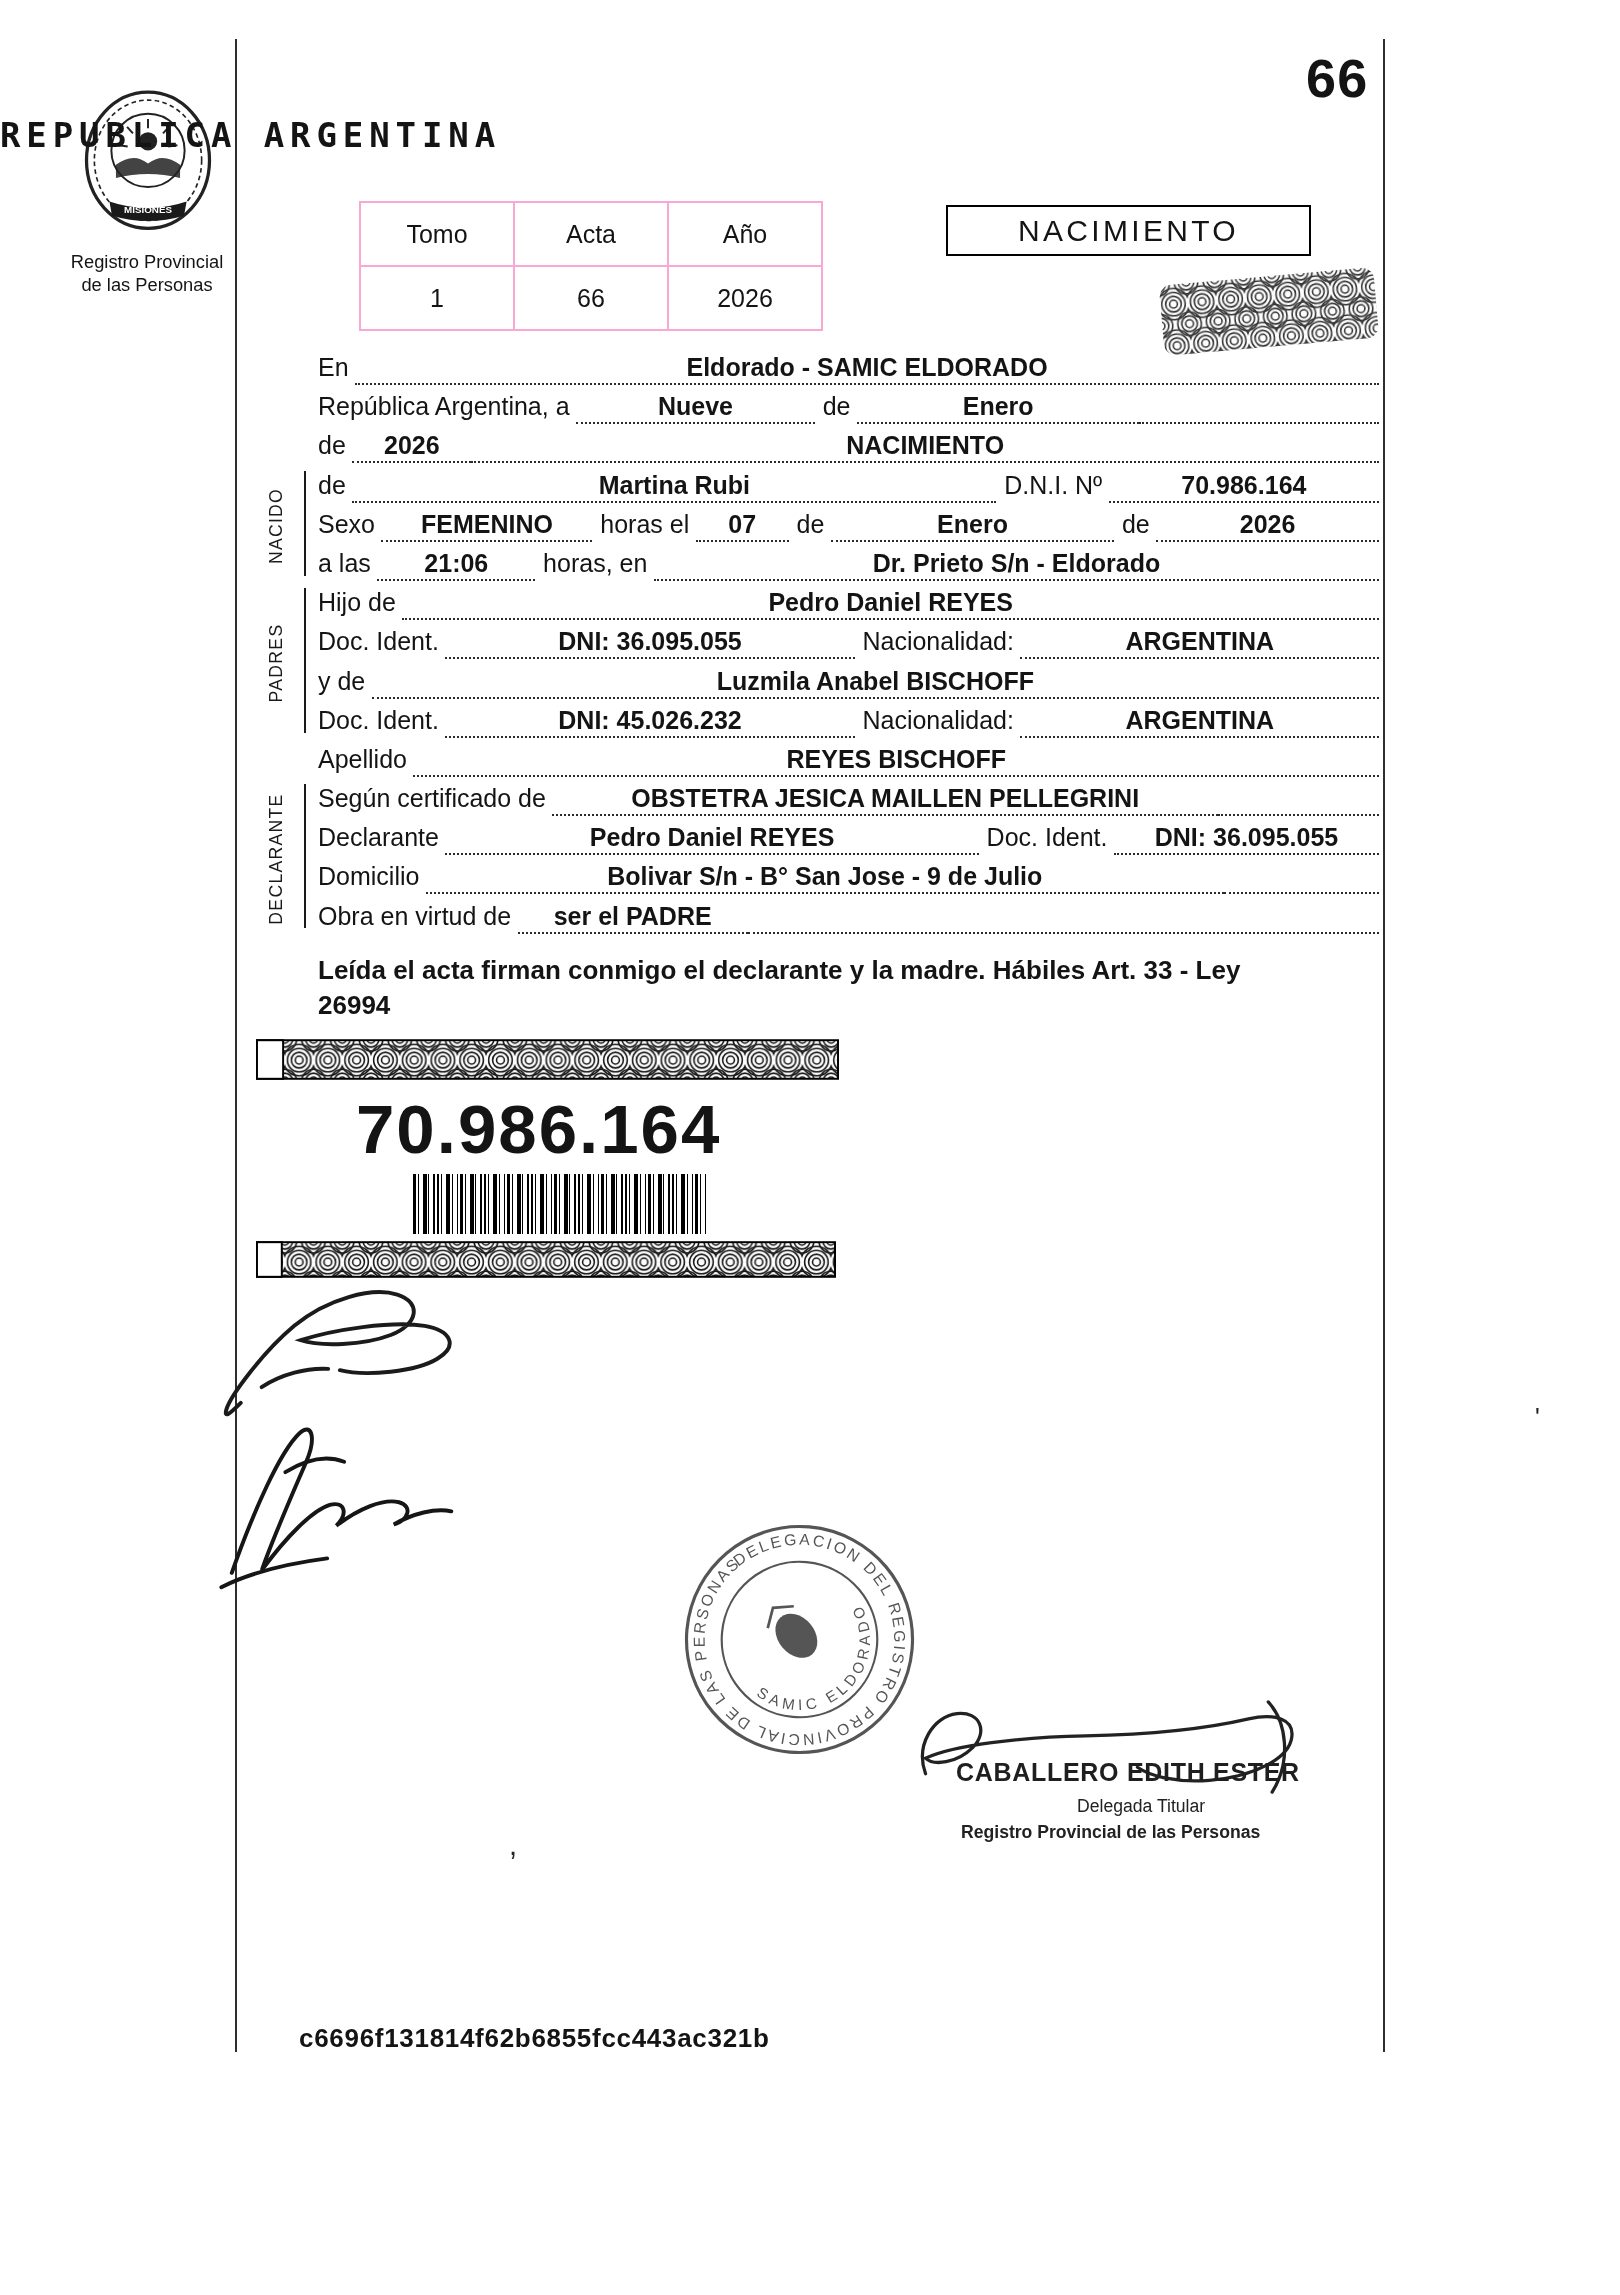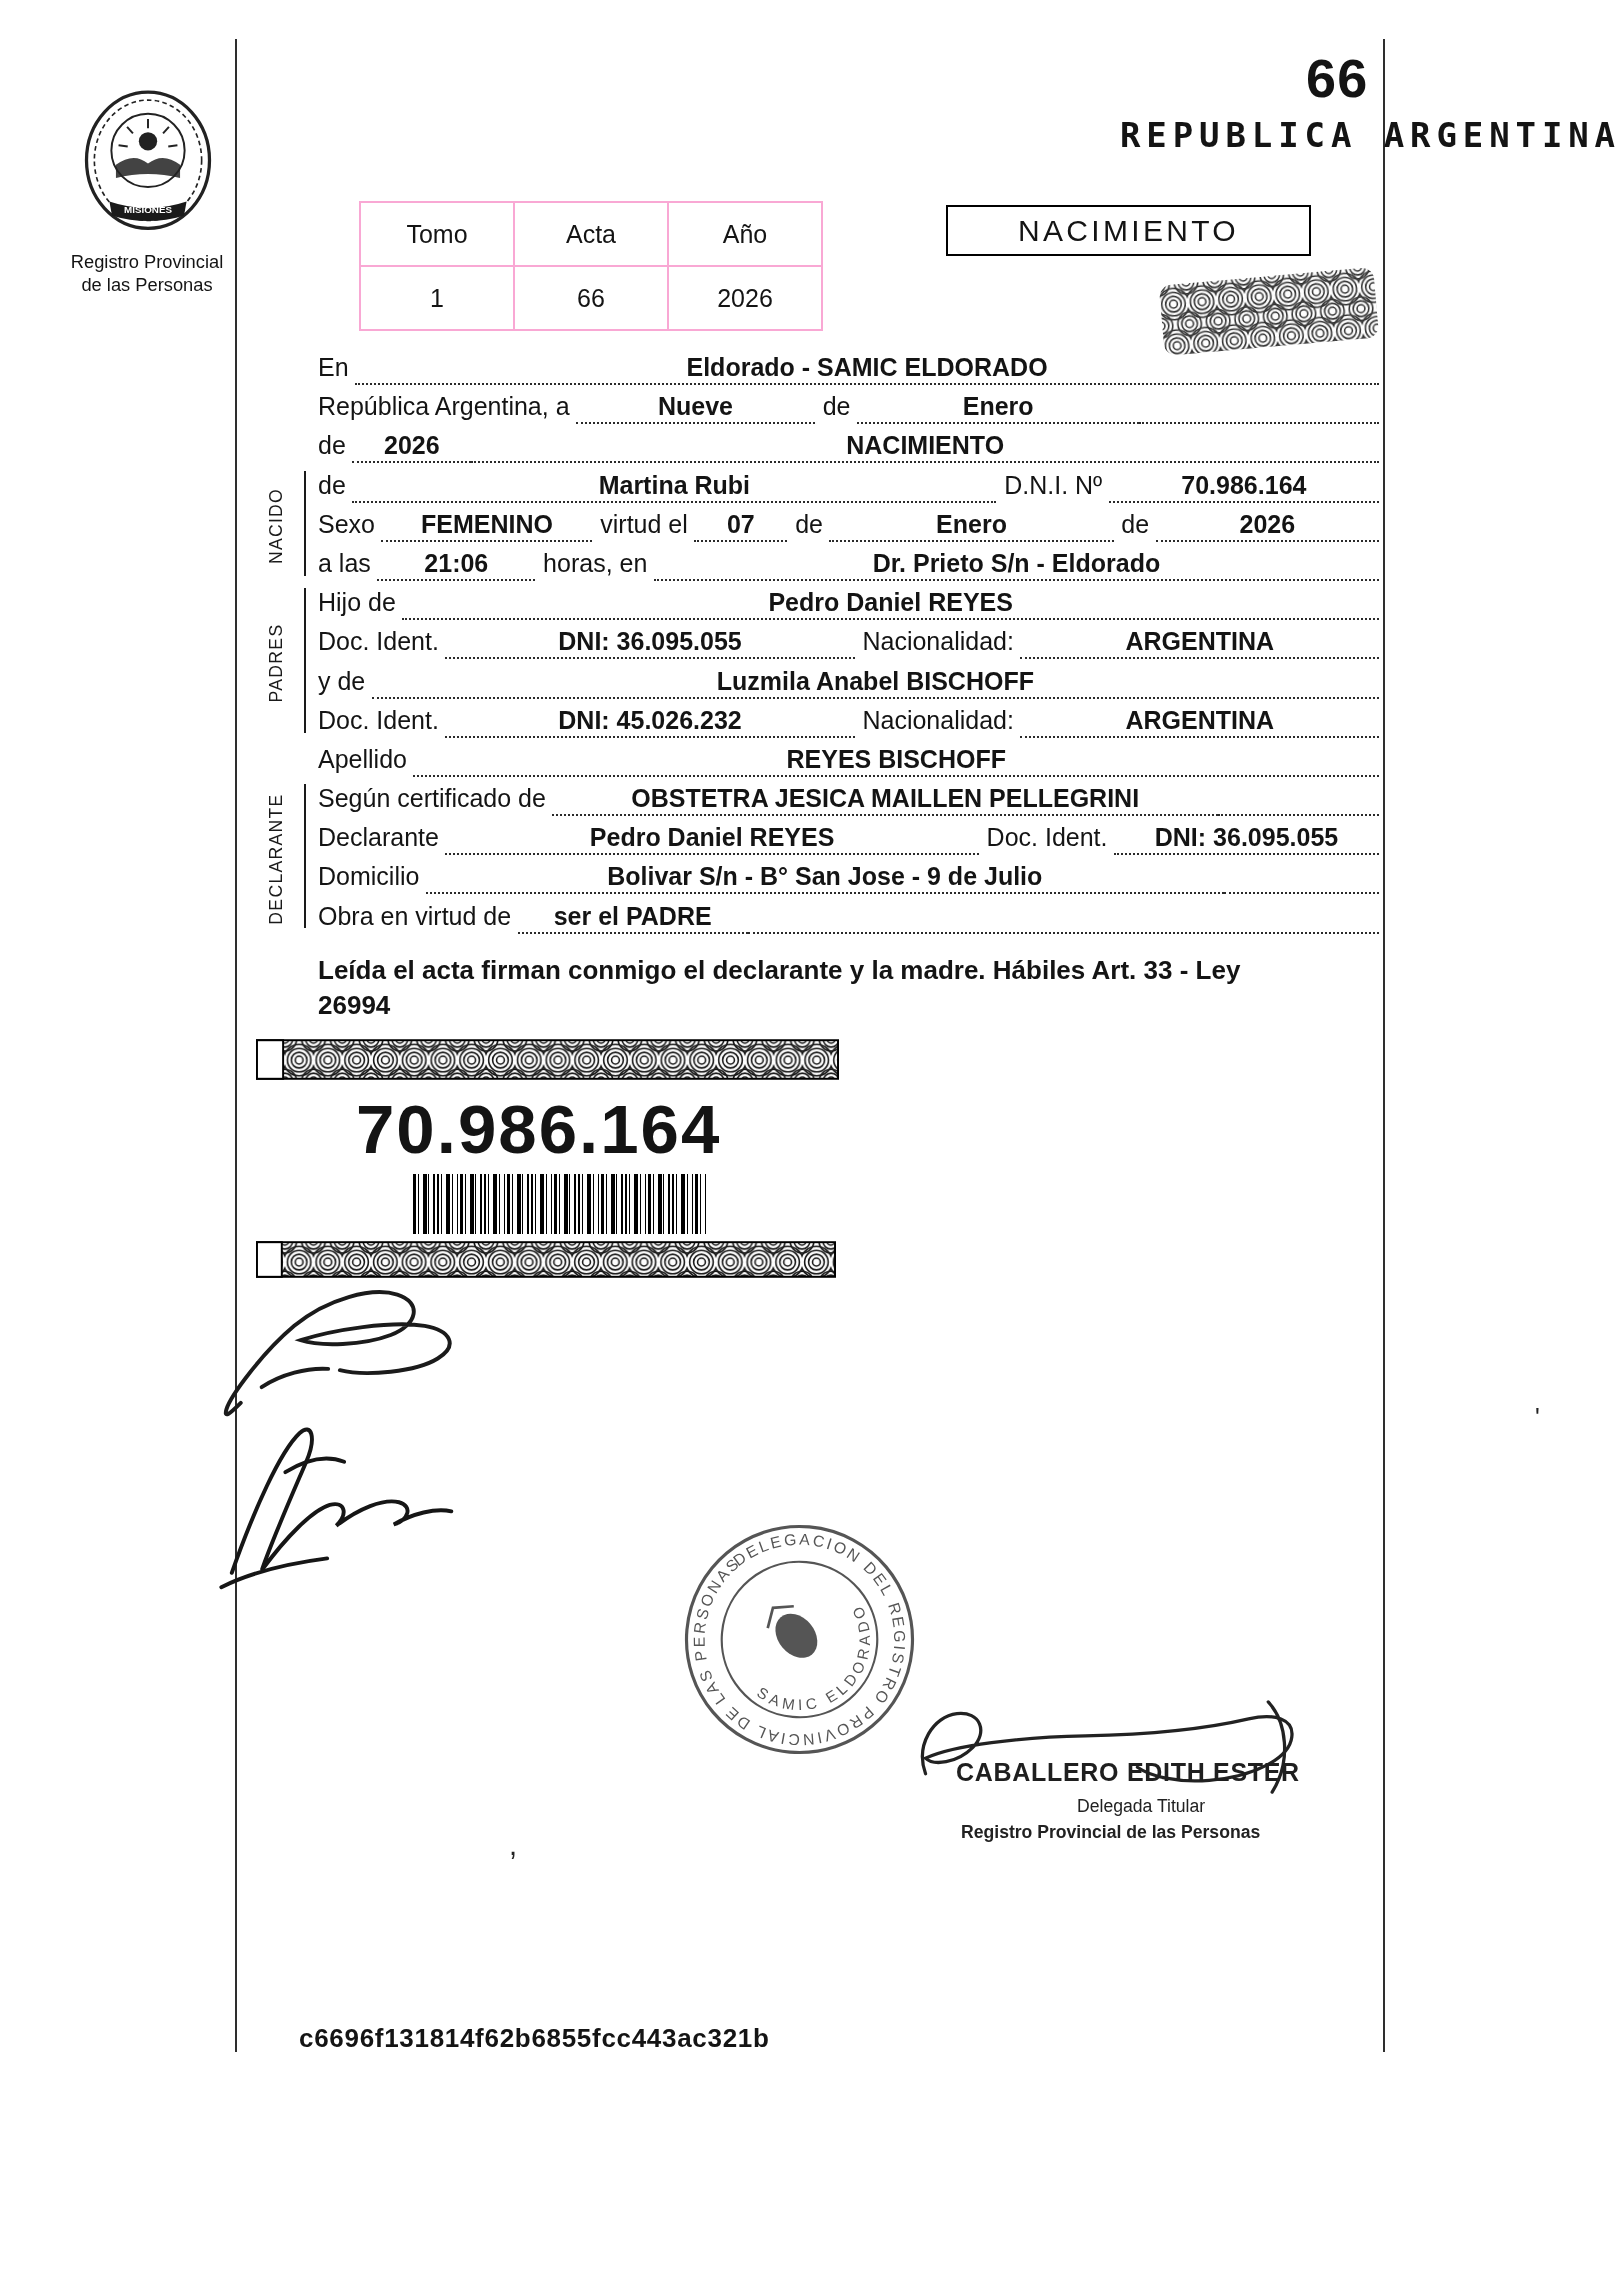--- a/index.html
+++ b/index.html
@@ -9,21 +9,21 @@
   .vline{position:absolute;width:2px;background:#2e2e2e;}
   .vline-left{left:235px;top:39px;height:2013px;}
   .vline-right{left:1383px;top:39px;height:2013px;}
 
   .seal{position:absolute;left:78px;top:85px;}
   .registry-name{position:absolute;left:36px;top:251px;width:222px;text-align:center;
        font-weight:normal;font-size:18.3px;line-height:1.25;}
 
   .folio{position:absolute;left:1306px;top:47px;font-size:54px;font-weight:bold;letter-spacing:1.3px;}
 
-  .title{position:absolute;left:0;top:115px;width:1621px;text-align:right;
+  .title{position:absolute;left:0;top:115px;width:1621px;text-align:left;
        font-family:"DejaVu Sans Mono",monospace;font-weight:bold;font-size:34px;letter-spacing:5.9px;}
 
   table.record-table{position:absolute;left:359px;top:201px;border-collapse:collapse;}
   table.record-table td{border:2px solid #f9a8d4;width:128px;height:38px;text-align:center;
        font-size:25px;padding:12px;}
 
   .type-box{position:absolute;left:946px;top:205px;width:361px;height:47px;border:2.6px solid #000;
        display:flex;align-items:center;justify-content:center;font-size:30px;letter-spacing:3.3px;}
 
   .guil-top{position:absolute;left:1160px;top:275px;transform:rotate(-5deg);opacity:.88;}
@@ -174,21 +174,21 @@
       <span class="vlabel">NACIDO</span>
       <div class="fline">
         <span class="lbl">de</span>
         <span class="val" style="flex:2.5">Martina Rubi</span>
         <span class="lbl mid">D.N.I. Nº</span>
         <span class="val" style="flex:1">70.986.164</span>
       </div>
       <div class="fline">
         <span class="lbl">Sexo</span>
         <span class="val" style="flex:0 0 190px">FEMENINO</span>
-        <span class="lbl mid">virtud el</span>
+        <span class="lbl mid">horas el</span>
         <span class="val" style="flex:0 0 72px">07</span>
         <span class="lbl mid">de</span>
         <span class="val" style="flex:1.3">Enero</span>
         <span class="lbl mid">de</span>
         <span class="val" style="flex:1">2026</span>
       </div>
       <div class="fline">
         <span class="lbl">a las</span>
         <span class="val" style="flex:0 0 137px">21:06</span>
         <span class="lbl mid">horas, en</span>

